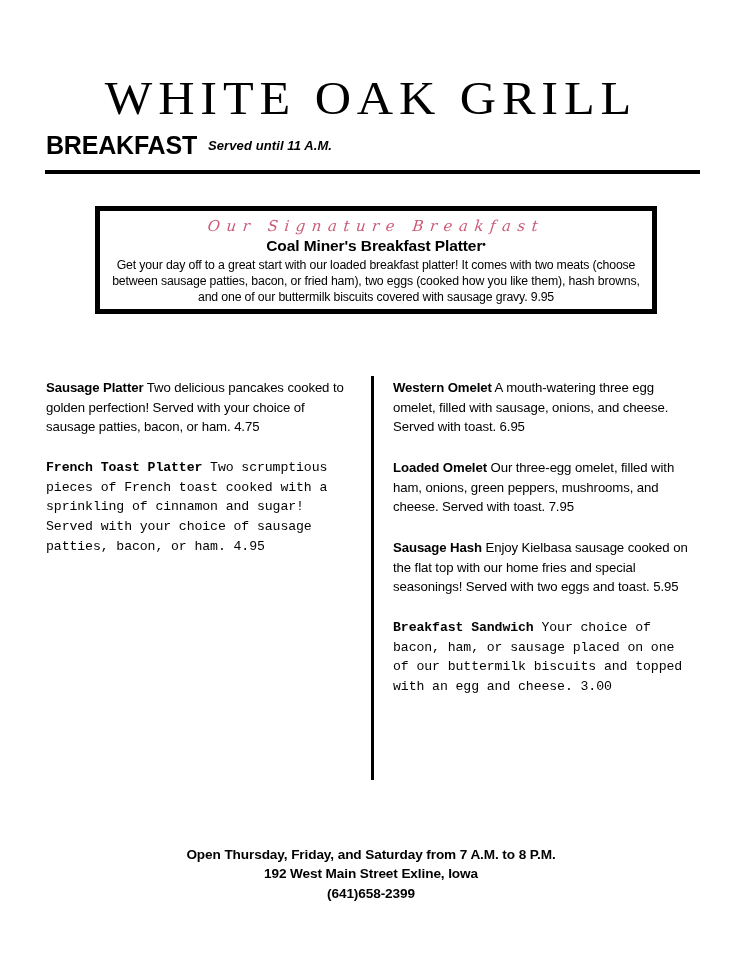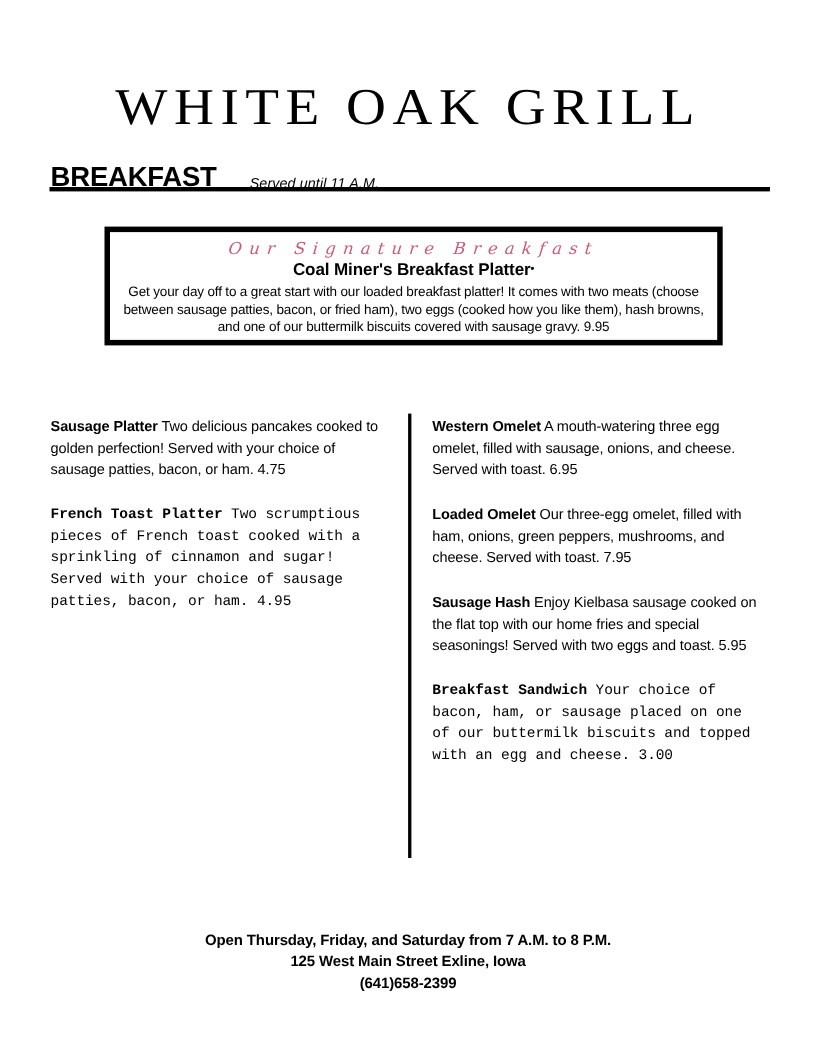--- a/index.html
+++ b/index.html
@@ -39,38 +39,38 @@
     line-height: 1.02;
     white-space: nowrap;
     transform: scaleX(1.07);
     transform-origin: center center;
   }
 
   
   .section-head {
     position: absolute;
     left: 46px;
-    top: 149px;
+    top: 133px;
     width: 660px;
     display: flex;
-    align-items: flex-end;
+    align-items: center;
   }
   .section-title {
     font-family: "Liberation Sans", sans-serif;
     font-size: 25px;
     font-weight: bold;
     letter-spacing: -0.2px;
     line-height: 1;
   }
   .section-note {
     font-family: "Liberation Sans", sans-serif;
     font-size: 13px;
     font-style: italic;
-    font-weight: 400;
-    margin-left: 30px;
+    font-weight: 700;
+    margin-left: 11px;
     letter-spacing: 0.1px;
   }
   .section-rule {
     position: absolute;
     left: 45px;
     top: 170px;
     width: 655px;
     height: 4px;
     background: #000000;
   }
@@ -227,17 +227,17 @@
       <div class="menu-item">
         <span class="item-name">Breakfast Sandwich</span><span class="item-name mark"></span><span class="item-desc">  Your choice of bacon, ham, or sausage placed on one of our buttermilk biscuits and topped with an egg and cheese.  3.00</span>
       </div>
 
     </div>
 
   </div>
 
   <div class="footer">
     <div>Open Thursday, Friday, and Saturday from 7 A.M. to 8 P.M.</div>
-    <div>125 West Main Street  Exline, Iowa</div>
+    <div>192 West Main Street  Exline, Iowa</div>
     <div>(641)658-2399</div>
   </div>
 
 </div>
 
 </body></html>

